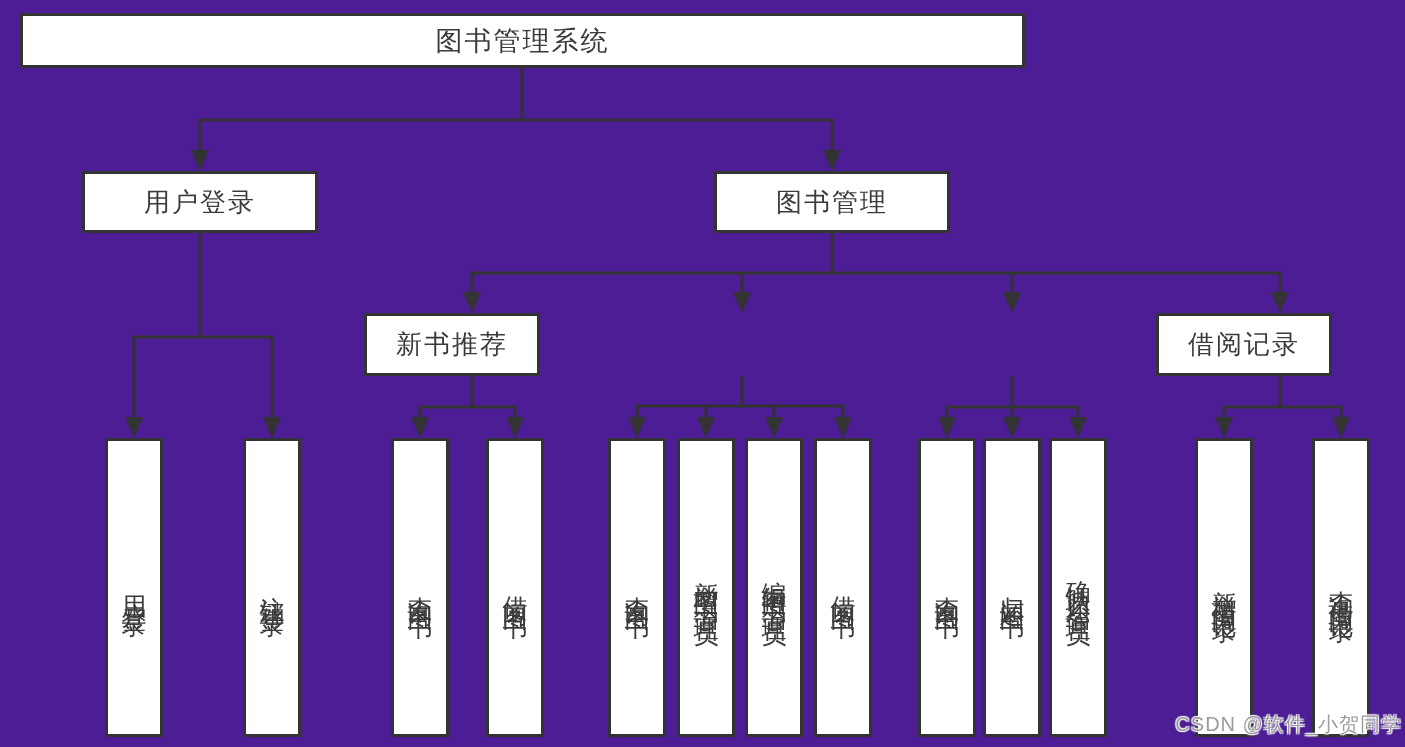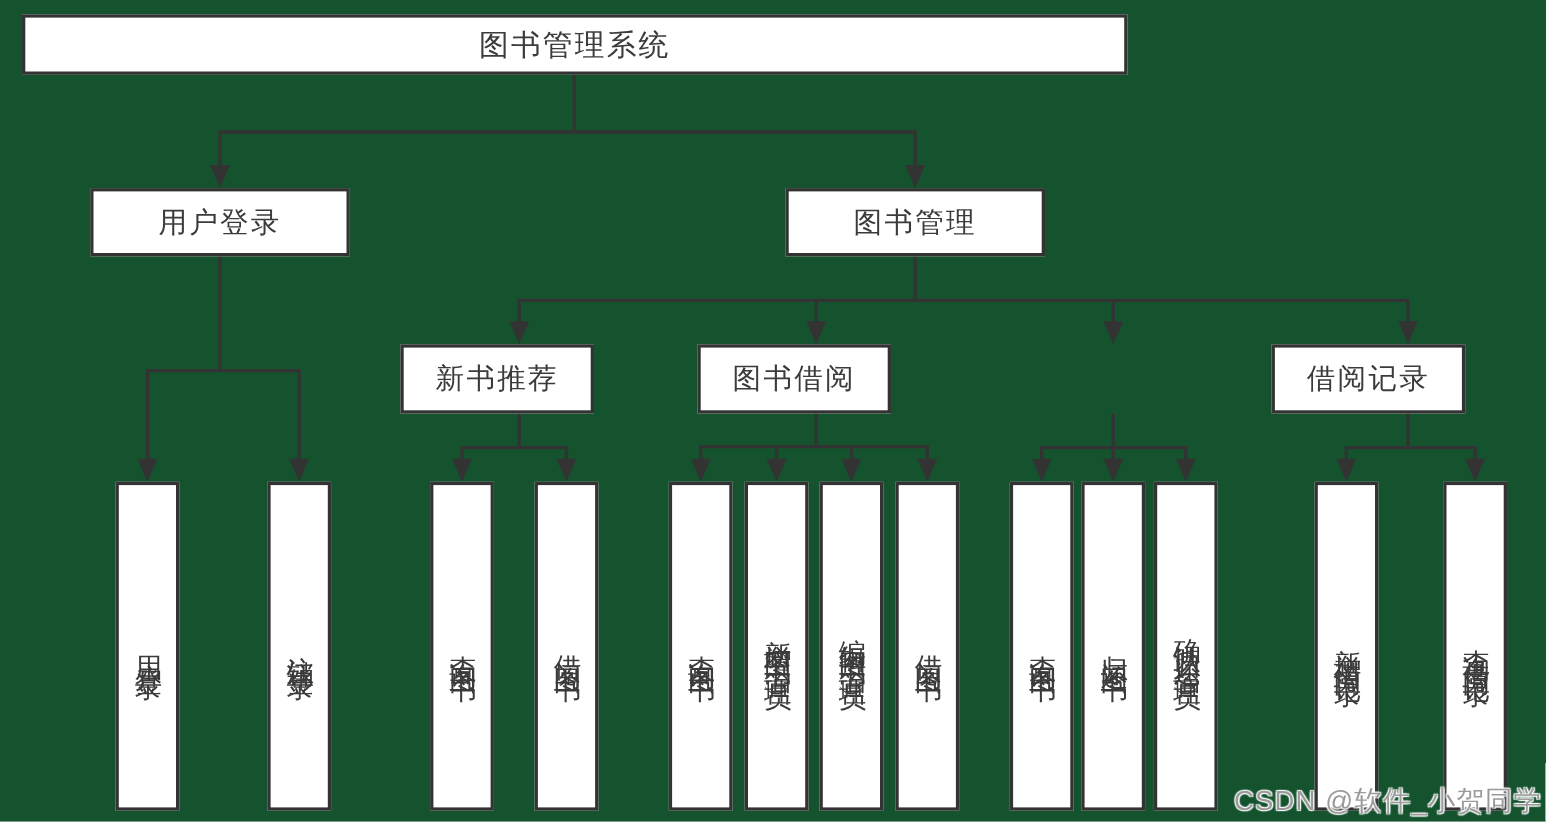--- a/index.html
+++ b/index.html
@@ -1,20 +1,20 @@
 <!DOCTYPE html>
 <html><head>
 <meta charset="utf-8">
 <style>
   html, body { margin: 0; padding: 0; background: #ffffff; }
   #stage {
     position: relative;
     width: 1405px;
     height: 747px;
-    background: #14532d;
+    background: #4c1d95;
     overflow: hidden;
     font-family: "Liberation Sans", "DejaVu Sans", sans-serif;
   }
   #connectors {
     position: absolute;
     left: 0; top: 0;
     width: 1405px; height: 747px;
   }
   .box {
     position: absolute;
@@ -37,21 +37,21 @@
     writing-mode: vertical-lr;
     text-orientation: mixed;
     font-size: 25px;
     letter-spacing: 6px;
     line-height: 1;
   }
   .watermark {
     position: absolute;
     right: 3px;
     top: 711px;
-    font-size: 25px;
+    font-size: 20px;
     letter-spacing: 1px;
     color: #9b9b9b;
     text-shadow: -1px -1px 1px rgba(255,255,255,0.9),
                   1px -1px 1px rgba(255,255,255,0.9),
                  -1px  1px 1px rgba(255,255,255,0.9),
                   1px  1px 1px rgba(255,255,255,0.9);
   }
 </style>
 </head>
 <body>
@@ -100,21 +100,20 @@
       <polygon fill="#333333" stroke="none" points="1332,417 1350,417 1341,438"></polygon>
     </g>
   </svg>
 
   <div class="box root-box">图书管理系统</div>
 
   <div class="box lv2-box" style="left:82px;">用户登录</div>
   <div class="box lv2-box" style="left:714px;">图书管理</div>
 
   <div class="box lv3-box" style="left:364px;">新书推荐</div>
-  <div class="box lv3-box" style="left:634px;">图书借阅</div>
   <div class="box lv3-box" style="left:1156px;">借阅记录</div>
 
   <div class="box leaf-box" style="left:105px;">用户登录</div>
   <div class="box leaf-box" style="left:243px;">注销登录</div>
   <div class="box leaf-box" style="left:391px;">查询图书</div>
   <div class="box leaf-box" style="left:486px;">借阅图书</div>
   <div class="box leaf-box" style="left:608px;">查询图书</div>
   <div class="box leaf-box" style="left:677px;">新增图书（管理员）</div>
   <div class="box leaf-box" style="left:745px;">编辑图书（管理员）</div>
   <div class="box leaf-box" style="left:814px;">借阅图书</div>

